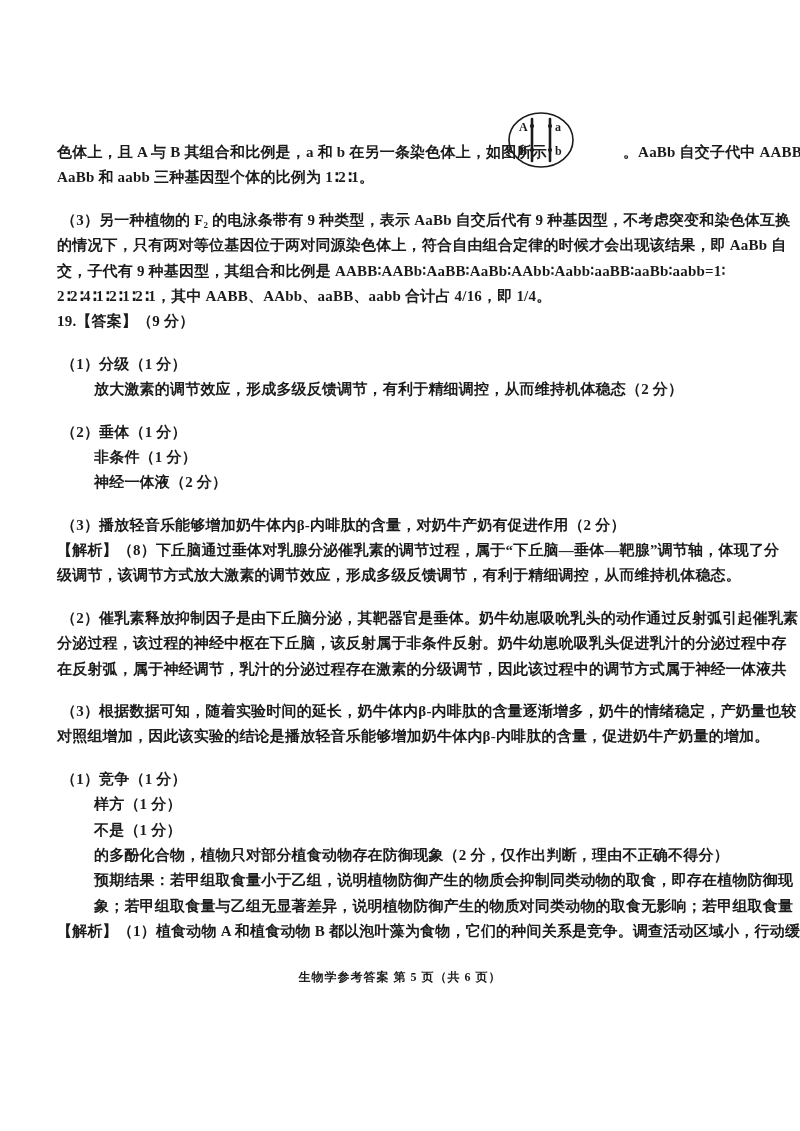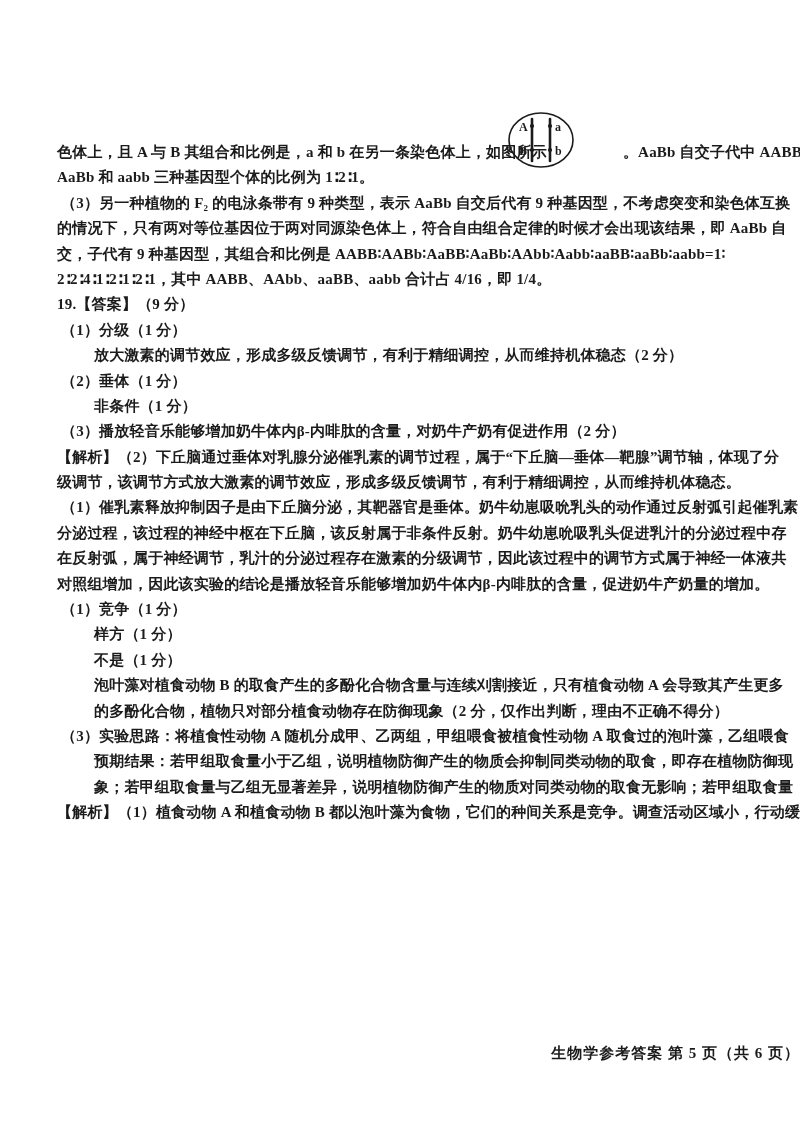--- a/index.html
+++ b/index.html
@@ -17,37 +17,37 @@
     left:57px;top:140px;width:700px;
   }
   .line{
     height:25.4px;
     line-height:25.4px;
     font-size:15px;
     white-space:nowrap;
     letter-spacing:0.2px;
   }
   .i0{padding-left:0;}
-  .i1{padding-left:4px;}
+  .i1{padding-left:4px;margin-top:17px;}
   .i2{padding-left:37px;}
   .diagram-gap{
     display:inline-block;
     width:76px;
     height:1px;
     vertical-align:baseline;
   }
   .cell-diagram{
     position:absolute;
     left:504px;top:110px;
   }
   .footer{
     position:absolute;
-    left:0;top:1040px;width:800px;
-    text-align:right;
-    font-size:15px;
+    left:0;top:964px;width:800px;
+    text-align:center;
+    font-size:12px;
     line-height:26px;
     letter-spacing:1px;
   }
 </style>
 </head>
 <body>
 
 <div class="page">
 
   <div class="content">
@@ -55,33 +55,33 @@
     <div class="line i0">AaBb 和 aabb 三种基因型个体的比例为 1∶2∶1。</div>
     <div class="line i1">（3）另一种植物的 F₂ 的电泳条带有 9 种类型，表示 AaBb 自交后代有 9 种基因型，不考虑突变和染色体互换</div>
     <div class="line i0">的情况下，只有两对等位基因位于两对同源染色体上，符合自由组合定律的时候才会出现该结果，即 AaBb 自</div>
     <div class="line i0">交，子代有 9 种基因型，其组合和比例是 AABB∶AABb∶AaBB∶AaBb∶AAbb∶Aabb∶aaBB∶aaBb∶aabb=1∶</div>
     <div class="line i0">2∶2∶4∶1∶2∶1∶2∶1，其中 AABB、AAbb、aaBB、aabb 合计占 4/16，即 1/4。</div>
     <div class="line i0">19.【答案】（9 分）</div>
     <div class="line i1">（1）分级（1 分）</div>
     <div class="line i2">放大激素的调节效应，形成多级反馈调节，有利于精细调控，从而维持机体稳态（2 分）</div>
     <div class="line i1">（2）垂体（1 分）</div>
     <div class="line i2">非条件（1 分）</div>
+    <div class="line i2">神经一体液（2 分）</div>
     <div class="line i1">（3）播放轻音乐能够增加奶牛体内β-内啡肽的含量，对奶牛产奶有促进作用（2 分）</div>
-    <div class="line i0">【解析】（2）下丘脑通过垂体对乳腺分泌催乳素的调节过程，属于“下丘脑—垂体—靶腺”调节轴，体现了分</div>
+    <div class="line i0">【解析】（8）下丘脑通过垂体对乳腺分泌催乳素的调节过程，属于“下丘脑—垂体—靶腺”调节轴，体现了分</div>
     <div class="line i0">级调节，该调节方式放大激素的调节效应，形成多级反馈调节，有利于精细调控，从而维持机体稳态。</div>
-    <div class="line i1">（1）催乳素释放抑制因子是由下丘脑分泌，其靶器官是垂体。奶牛幼崽吸吮乳头的动作通过反射弧引起催乳素</div>
+    <div class="line i1">（2）催乳素释放抑制因子是由下丘脑分泌，其靶器官是垂体。奶牛幼崽吸吮乳头的动作通过反射弧引起催乳素</div>
     <div class="line i0">分泌过程，该过程的神经中枢在下丘脑，该反射属于非条件反射。奶牛幼崽吮吸乳头促进乳汁的分泌过程中存</div>
     <div class="line i0">在反射弧，属于神经调节，乳汁的分泌过程存在激素的分级调节，因此该过程中的调节方式属于神经一体液共</div>
+    <div class="line i1">（3）根据数据可知，随着实验时间的延长，奶牛体内β-内啡肽的含量逐渐增多，奶牛的情绪稳定，产奶量也较</div>
     <div class="line i0">对照组增加，因此该实验的结论是播放轻音乐能够增加奶牛体内β-内啡肽的含量，促进奶牛产奶量的增加。</div>
     <div class="line i1">（1）竞争（1 分）</div>
     <div class="line i2">样方（1 分）</div>
     <div class="line i2">不是（1 分）</div>
-    <div class="line i2">泡叶藻对植食动物 B 的取食产生的多酚化合物含量与连续刈割接近，只有植食动物 A 会导致其产生更多</div>
     <div class="line i2">的多酚化合物，植物只对部分植食动物存在防御现象（2 分，仅作出判断，理由不正确不得分）</div>
-    <div class="line i1">（3）实验思路：将植食性动物 A 随机分成甲、乙两组，甲组喂食被植食性动物 A 取食过的泡叶藻，乙组喂食</div>
     <div class="line i2">预期结果：若甲组取食量小于乙组，说明植物防御产生的物质会抑制同类动物的取食，即存在植物防御现</div>
     <div class="line i2">象；若甲组取食量与乙组无显著差异，说明植物防御产生的物质对同类动物的取食无影响；若甲组取食量</div>
     <div class="line i0">【解析】（1）植食动物 A 和植食动物 B 都以泡叶藻为食物，它们的种间关系是竞争。调查活动区域小，行动缓</div>
   </div>
 
   <svg class="cell-diagram" width="74" height="62" viewBox="0 0 74 62">
     <ellipse cx="37" cy="30" rx="32" ry="27" fill="none" stroke="#1b1b1b" stroke-width="1.6"></ellipse>
     <line x1="28" y1="9" x2="28" y2="51" stroke="#1b1b1b" stroke-width="2.6" stroke-linecap="round"></line>
     <line x1="46" y1="9" x2="46" y2="51" stroke="#1b1b1b" stroke-width="2.6" stroke-linecap="round"></line>
     <circle cx="28" cy="16" r="2.1" fill="#1b1b1b"></circle>

